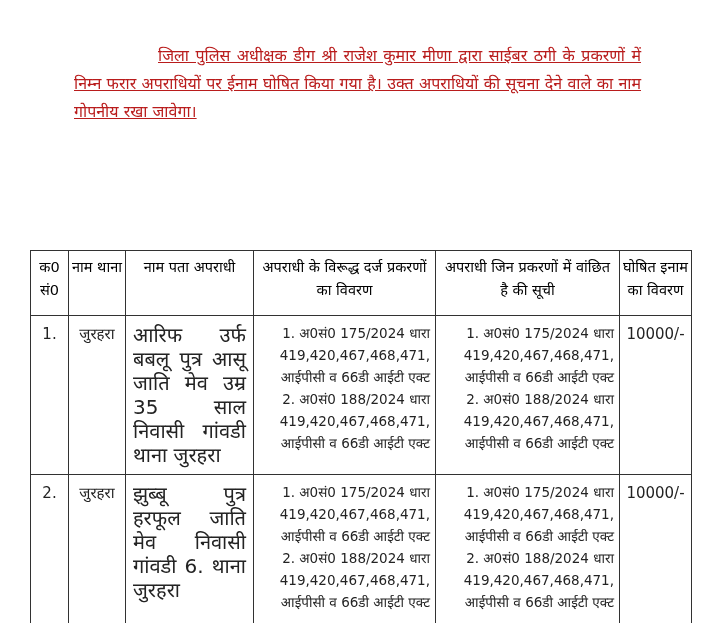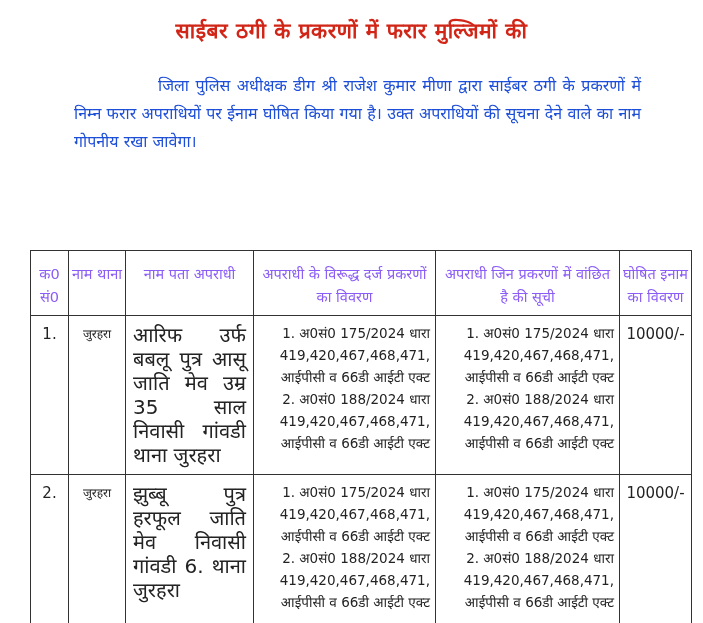--- a/index.html
+++ b/index.html
@@ -14,65 +14,65 @@
     line-height: 30px;
     letter-spacing: 0.5px;
   }
 
   .intro {
     margin: 26px 62px 16px 74px;
     font-size: 16px;
     line-height: 28px;
     text-align: justify;
     text-indent: 84px;
-    color: #1d4ed8;
+    color: #b91c1c;
+    text-decoration: underline;
   }
 
   table.notice {
     position: absolute;
     left: 30px;
     top: 250px;
     width: 661px;
     border-collapse: collapse;
     table-layout: fixed;
     box-shadow: 0 3px 0 rgba(120,120,120,0.25);
   }
   .notice th, .notice td {
     border: 1px solid #323232;
     vertical-align: top;
     overflow: hidden;
   }
   .notice th {
     font-weight: normal;
     text-align: center;
-    padding: 12px 3px 2px 3px;
+    padding: 5px 3px 2px 3px;
     font-size: 14.5px;
     line-height: 23px;
-    color: #8b5cf6;
+    color: #000000;
   }
   .notice thead tr { height: 65px; }
   .notice tbody tr.row-1 { height: 145px; }
   .notice tbody tr.row-2 { height: 152px; }
 
   .notice td { padding: 7px 5px; font-size: 14px; line-height: 23px; color: #232323; }
   td.c-serial   { text-align: center; font-size: 15px; }
-  td.c-thana    { text-align: center; font-size: 12px; margin-left: 32px; }
+  td.c-thana    { text-align: center; font-size: 15px; margin-left: 32px; }
   td.c-name     { text-align: justify; font-size: 20px; line-height: 24px; padding: 7px 7px; }
   td.c-cases    { font-size: 13.5px; line-height: 22px; padding: 6px 5px; text-align: right; }
   td.c-reward   { text-align: center; font-size: 15px; }
 
   .case-item { display: block; }
 </style>
 </head>
 <body>
 
 <div class="page">
 
   <div class="title-block">
-    <div class="title-line">साईबर ठगी के प्रकरणों में फरार मुल्जिमों की</div>
   </div>
 
   <p class="intro">जिला पुलिस अधीक्षक डीग श्री राजेश कुमार मीणा द्वारा साईबर ठगी के प्रकरणों में निम्न फरार अपराधियों पर ईनाम घोषित किया गया है। उक्त अपराधियों की सूचना देने वाले का नाम गोपनीय रखा जावेगा।</p>
 
   <table class="notice">
     <colgroup>
       <col style="width:38px">
       <col style="width:57px">
       <col style="width:128px">
       <col style="width:182px">

